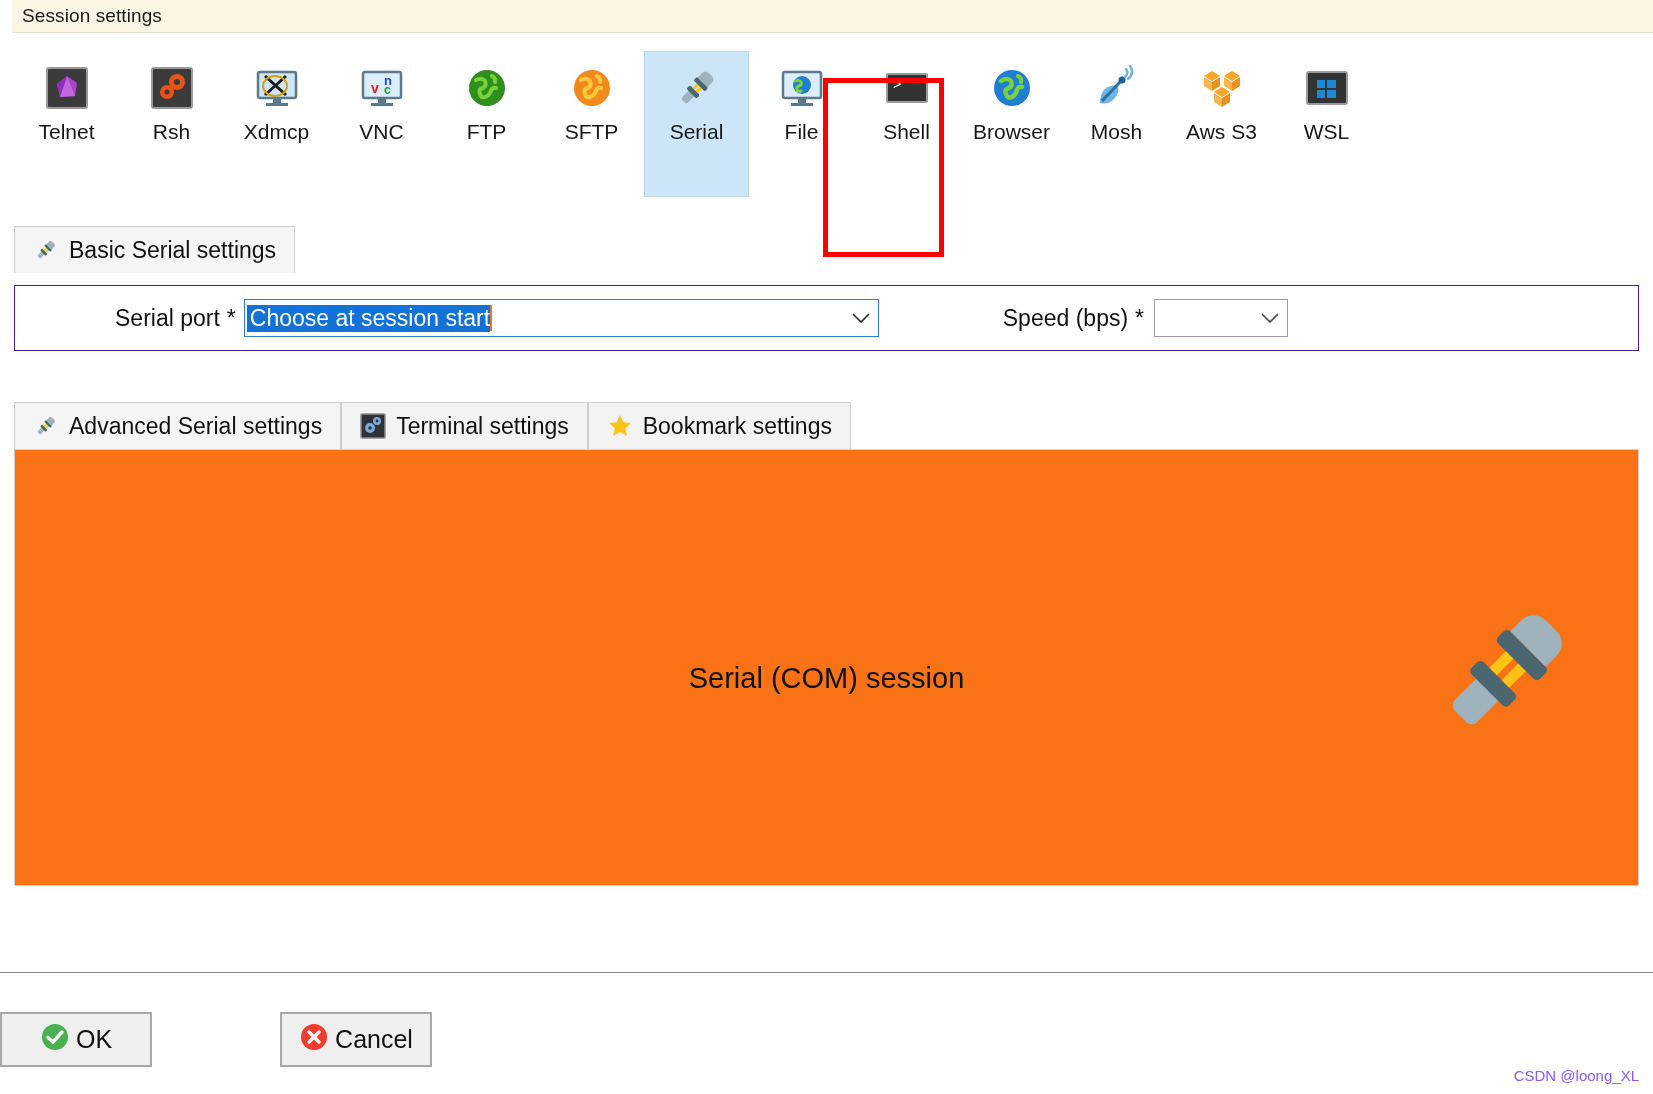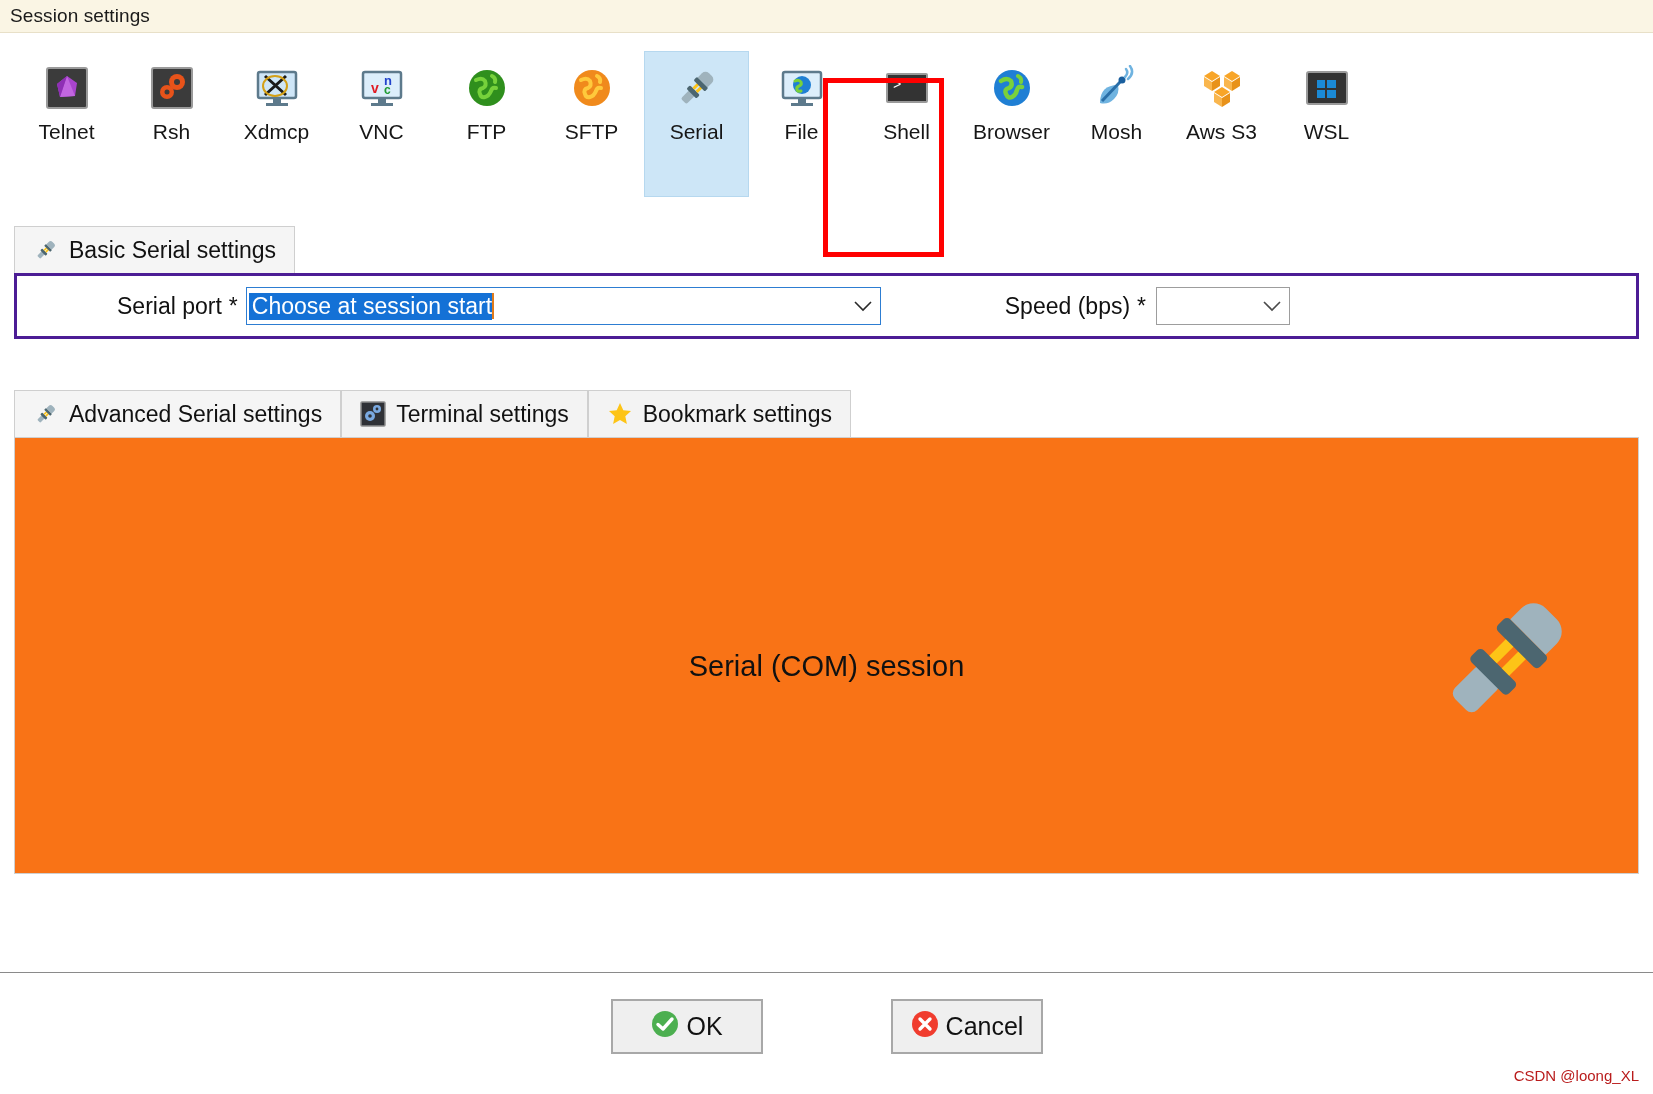--- a/index.html
+++ b/index.html
@@ -12,20 +12,21 @@
   }
 
   
   #titlebar {
     height: 33px;
     background: #faf5e4;
     border-bottom: 1px solid #e8e0c8;
     display: flex;
     align-items: center;
     padding-left: 10px;
+    margin-left: 12px;
   }
   #titlebar .title-text {
     font-size: 19px;
     color: #1a1a1a;
     letter-spacing: 0.1px;
   }
 
   
   #sessiontypes {
     position: relative;
@@ -89,22 +90,22 @@
     border: 1px solid #cfcfcf;
     border-bottom: none;
     font-size: 23px;
     color: #111;
     white-space: nowrap;
   }
   .tabbtn.active { background: #f5f5f5; }
   .tabbtn .tico { width: 26px; height: 26px; display:flex; align-items:center; justify-content:center; }
 
   #basic-panel {
-    margin: 0 14px 0 14px;
-    border: 3px solid #4c1d95;
+    margin: 12px 14px 0 14px;
+    border: 1px solid #4c1d95;
     background: #ffffff;
     height: 66px;
     display: flex;
     align-items: center;
   }
   .field-row { display: flex; align-items: center; width: 100%; }
   .fld-label {
     font-size: 23px;
     color: #111;
     white-space: nowrap;
@@ -181,41 +182,40 @@
   
   #footer {
     position: absolute;
     left: 0; right: 0;
     bottom: 0;
     height: 122px;
     border-top: 1px solid #8a8a8a;
     background: #ffffff;
     display: flex;
     align-items: flex-start;
-    justify-content: center;
     gap: 128px;
-    padding-top: 26px;
+    padding-top: 39px;
   }
   .dlgbtn {
     width: 152px;
     height: 55px;
     background: #efefef;
     border: 2px solid #a8a8a8;
     display: flex;
     align-items: center;
     justify-content: center;
     gap: 6px;
     font-size: 25px;
     color: #111;
   }
   #watermark {
     position: absolute;
     right: 14px; bottom: 10px;
     font-size: 15px;
-    color: #b91c1c;
+    color: #8b5cf6;
   }
 </style>
 </head>
 <body>
 
 <div id="titlebar">
   <span class="title-text">Session settings</span>
 </div>
 
 <div id="sessiontypes">

